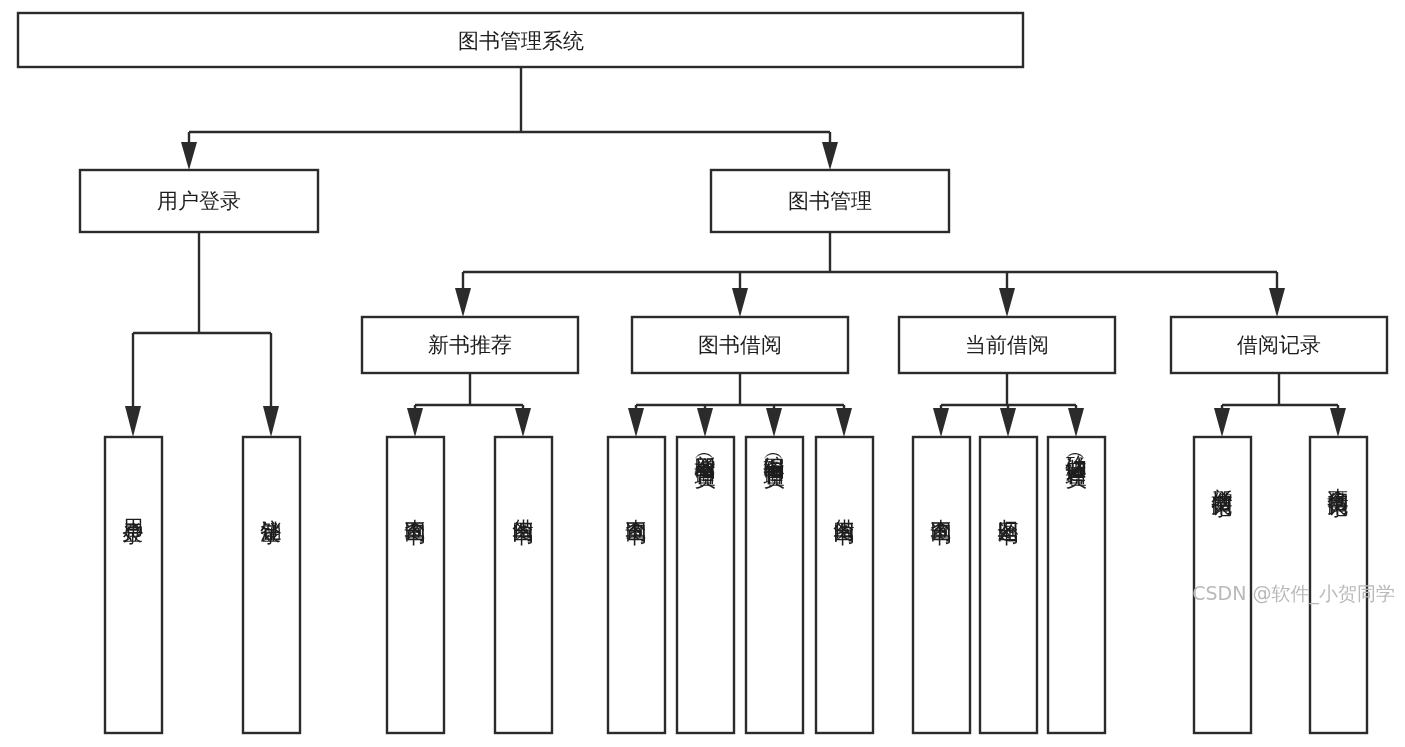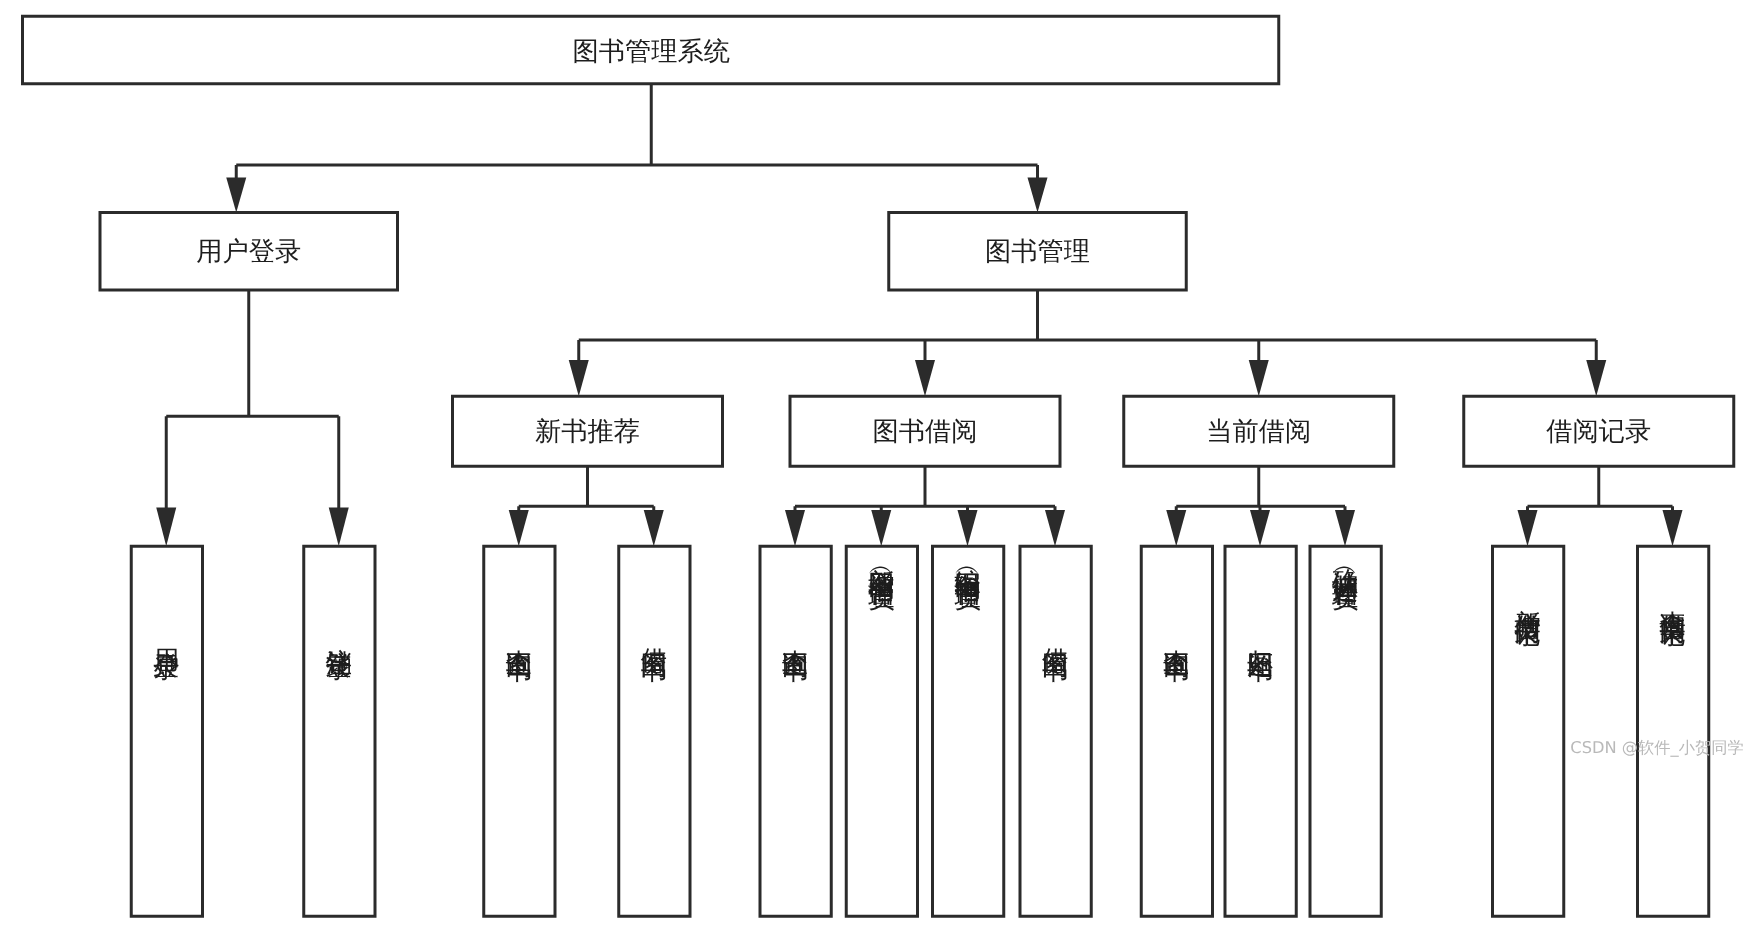--- a/index.html
+++ b/index.html
@@ -57,21 +57,21 @@
     writing-mode: vertical-rl;
     text-orientation: upright;
     text-anchor: middle;
     letter-spacing: 2px;
   }
   .watermark {
     position: absolute;
     right: 10px;
     bottom: 6px;
     font-family: "DejaVu Sans", "Liberation Sans", sans-serif;
-    font-size: 13px;
+    font-size: 19px;
     color: #b9b9b9;
     white-space: nowrap;
     pointer-events: none;
   }
 </style>
 </head>
 <body>
 
 <div id="diagram-root">
 

